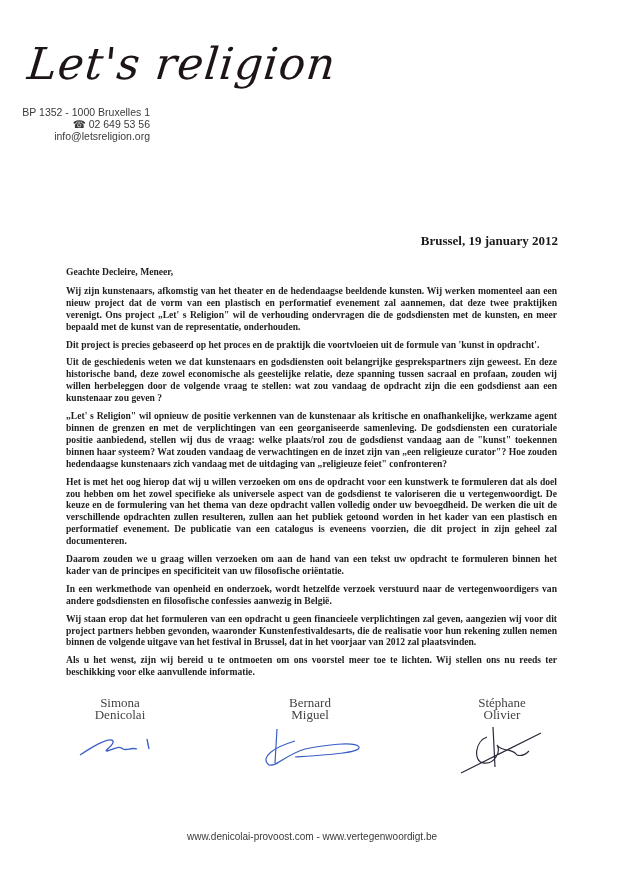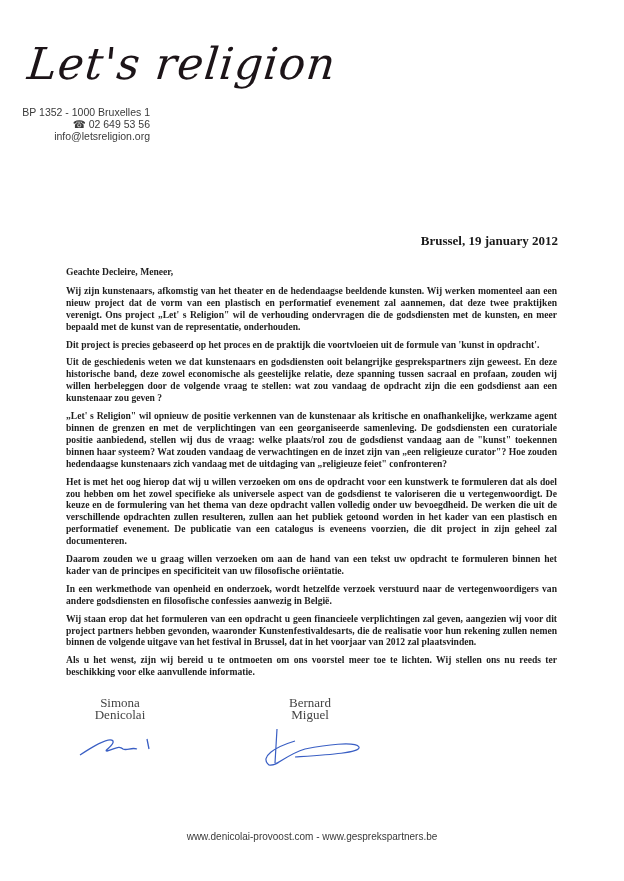--- a/index.html
+++ b/index.html
@@ -72,15 +72,22 @@
       <path d="M5 28 C20 18 35 10 38 14 C40 18 28 24 32 24 C40 22 44 18 48 22 C52 24 56 20 62 22 M72 12 L74 22" stroke="#3a5fc4" stroke-width="1.3" fill="none"></path>
     </svg>
   </div>
   <div class="signer" style="left:255px;">
     <div class="name">Bernard</div>
     <div class="name">Miguel</div>
     <svg width="110" height="44" viewBox="0 0 110 44">
       <path d="M22 2 L20 36 M40 14 C20 20 4 30 14 38 C22 40 30 28 50 22 C70 18 100 14 104 20 C106 26 70 28 40 30" stroke="#3a5fc4" stroke-width="1.2" fill="none"></path>
     </svg>
   </div>
+  <div class="signer" style="left:447px;">
+    <div class="name">Stéphane</div>
+    <div class="name">Olivier</div>
+    <svg width="90" height="50" viewBox="0 0 90 50">
+      <path d="M36 0 L38 40 M30 10 C18 14 16 34 26 36 C38 38 44 24 40 18 C46 26 54 20 60 28 C66 30 70 26 72 24 M4 46 L84 6" stroke="#2a2a3a" stroke-width="1.2" fill="none"></path>
+    </svg>
+  </div>
 </div>
 
-<div class="footer">www.denicolai-provoost.com - www.gesprekspartners.be</div>
+<div class="footer">www.denicolai-provoost.com - www.vertegenwoordigt.be</div>
 
 </body></html>

